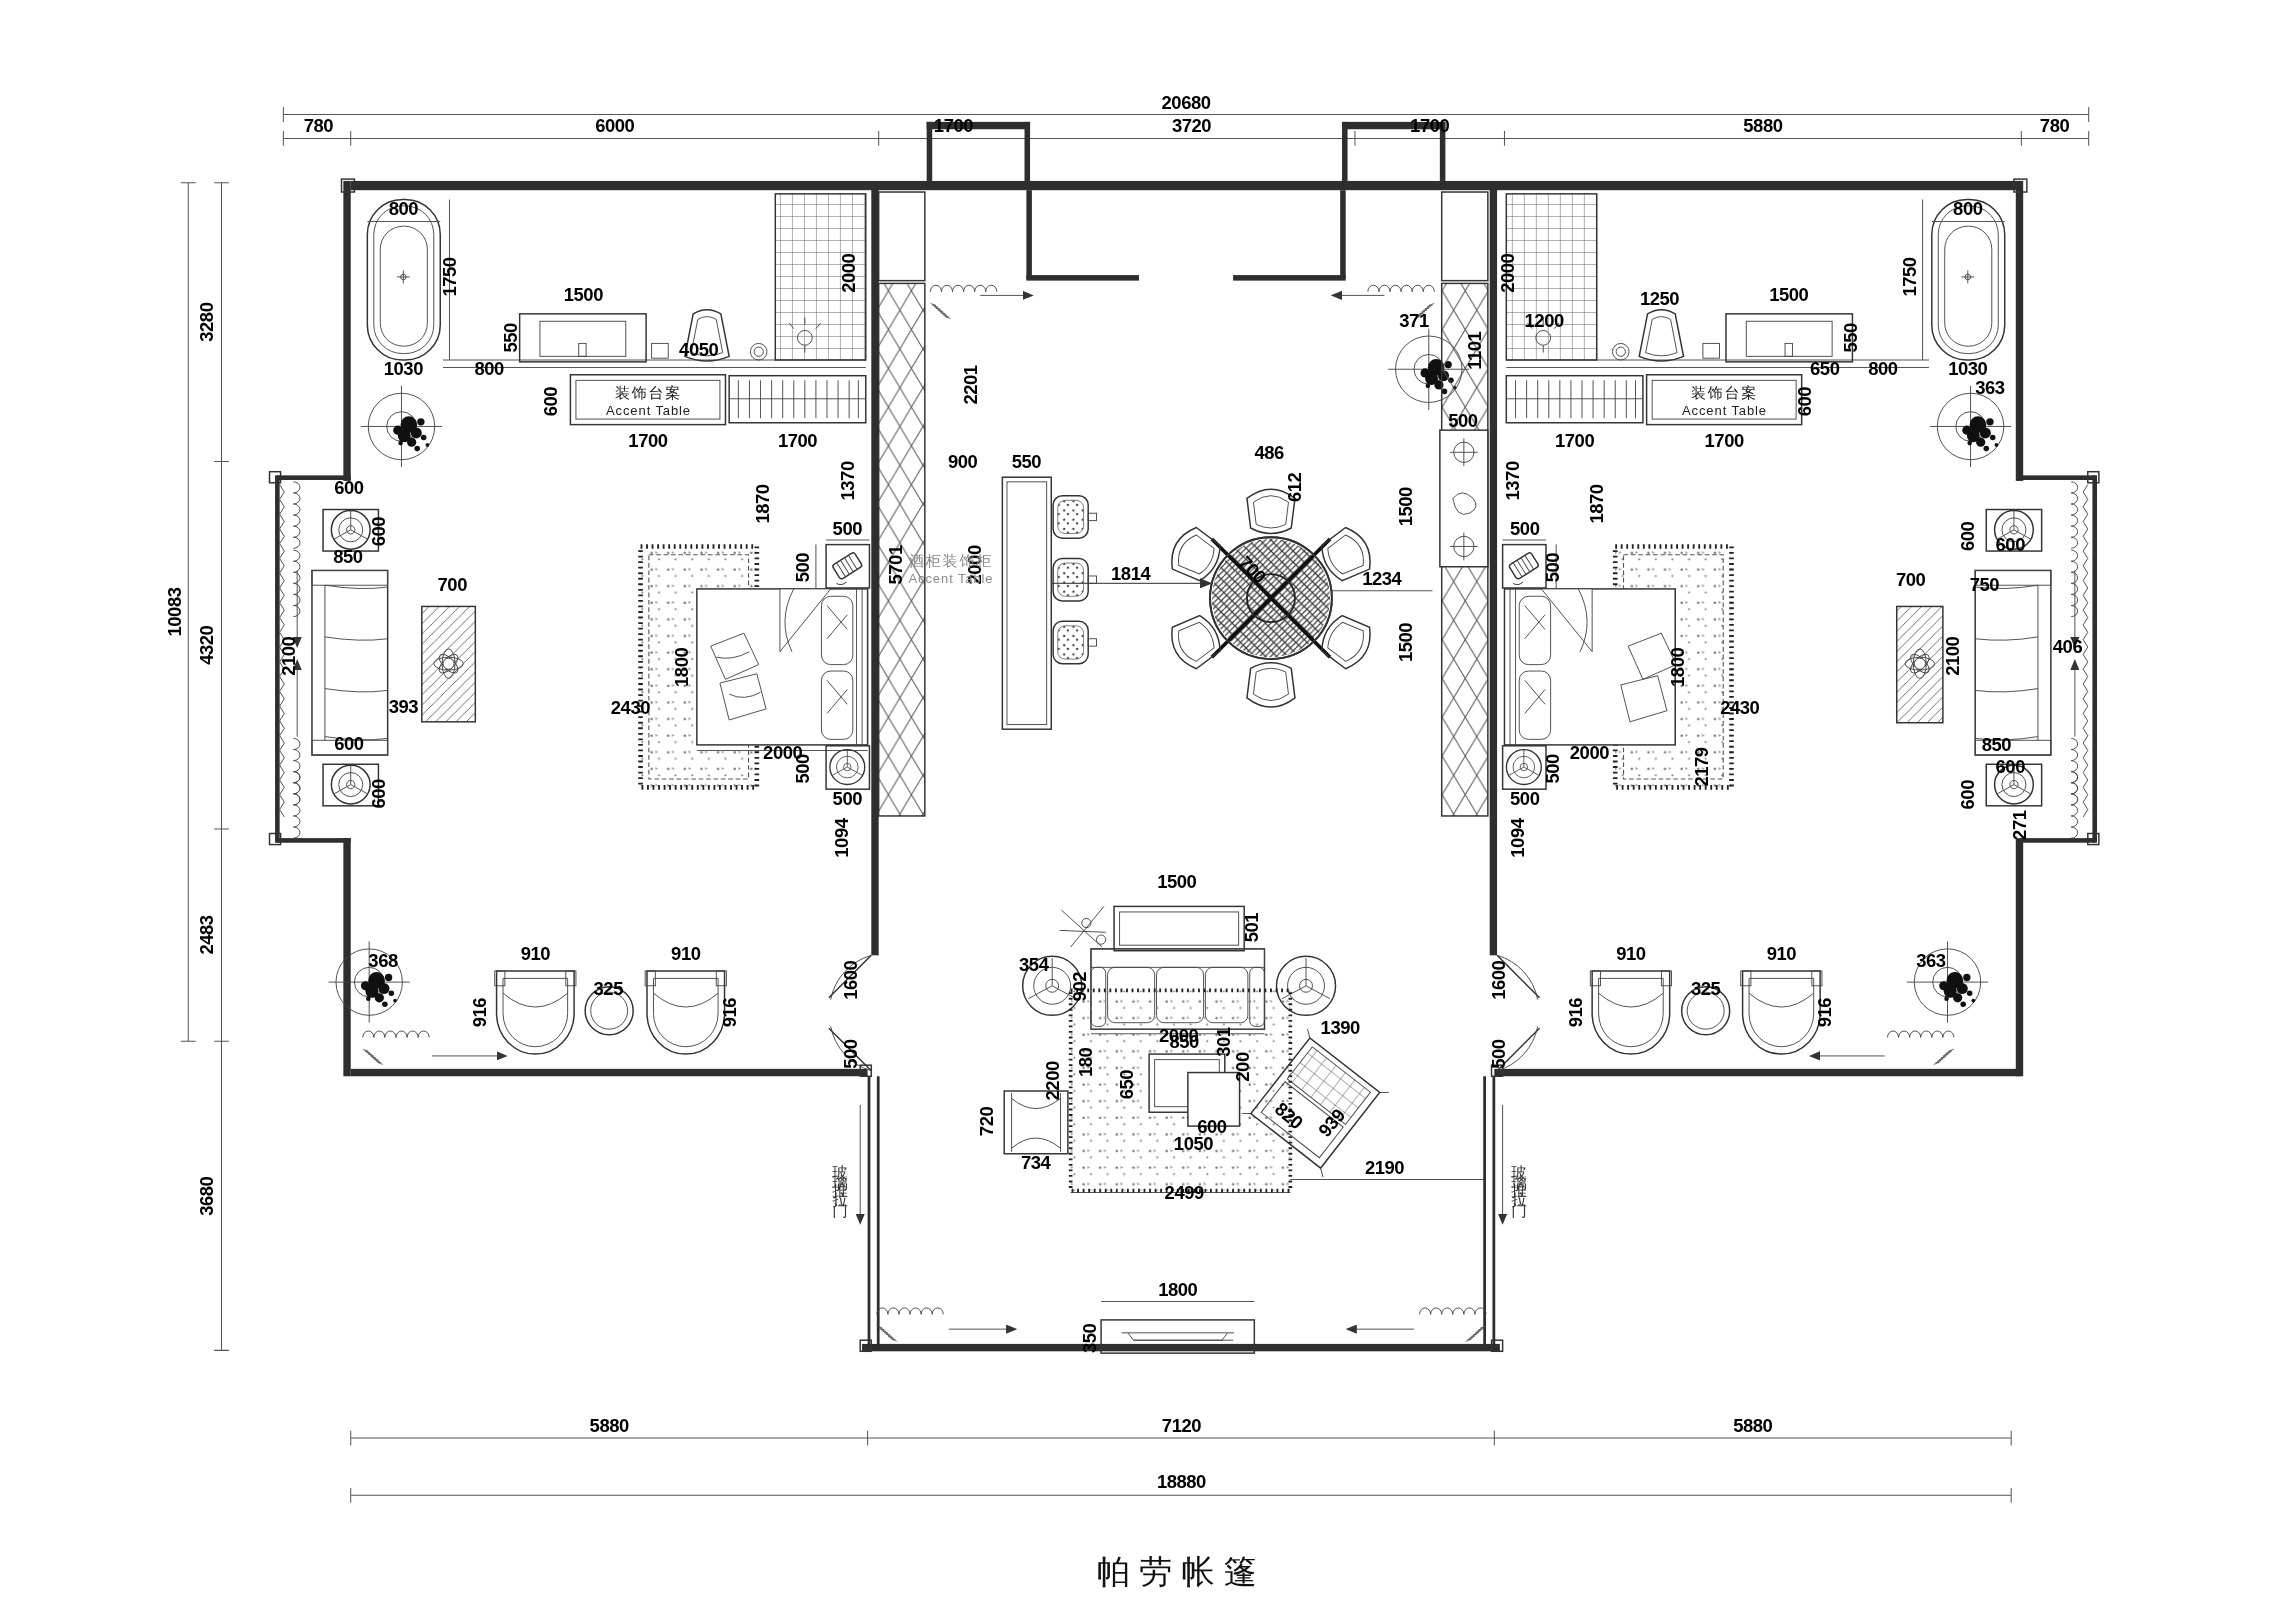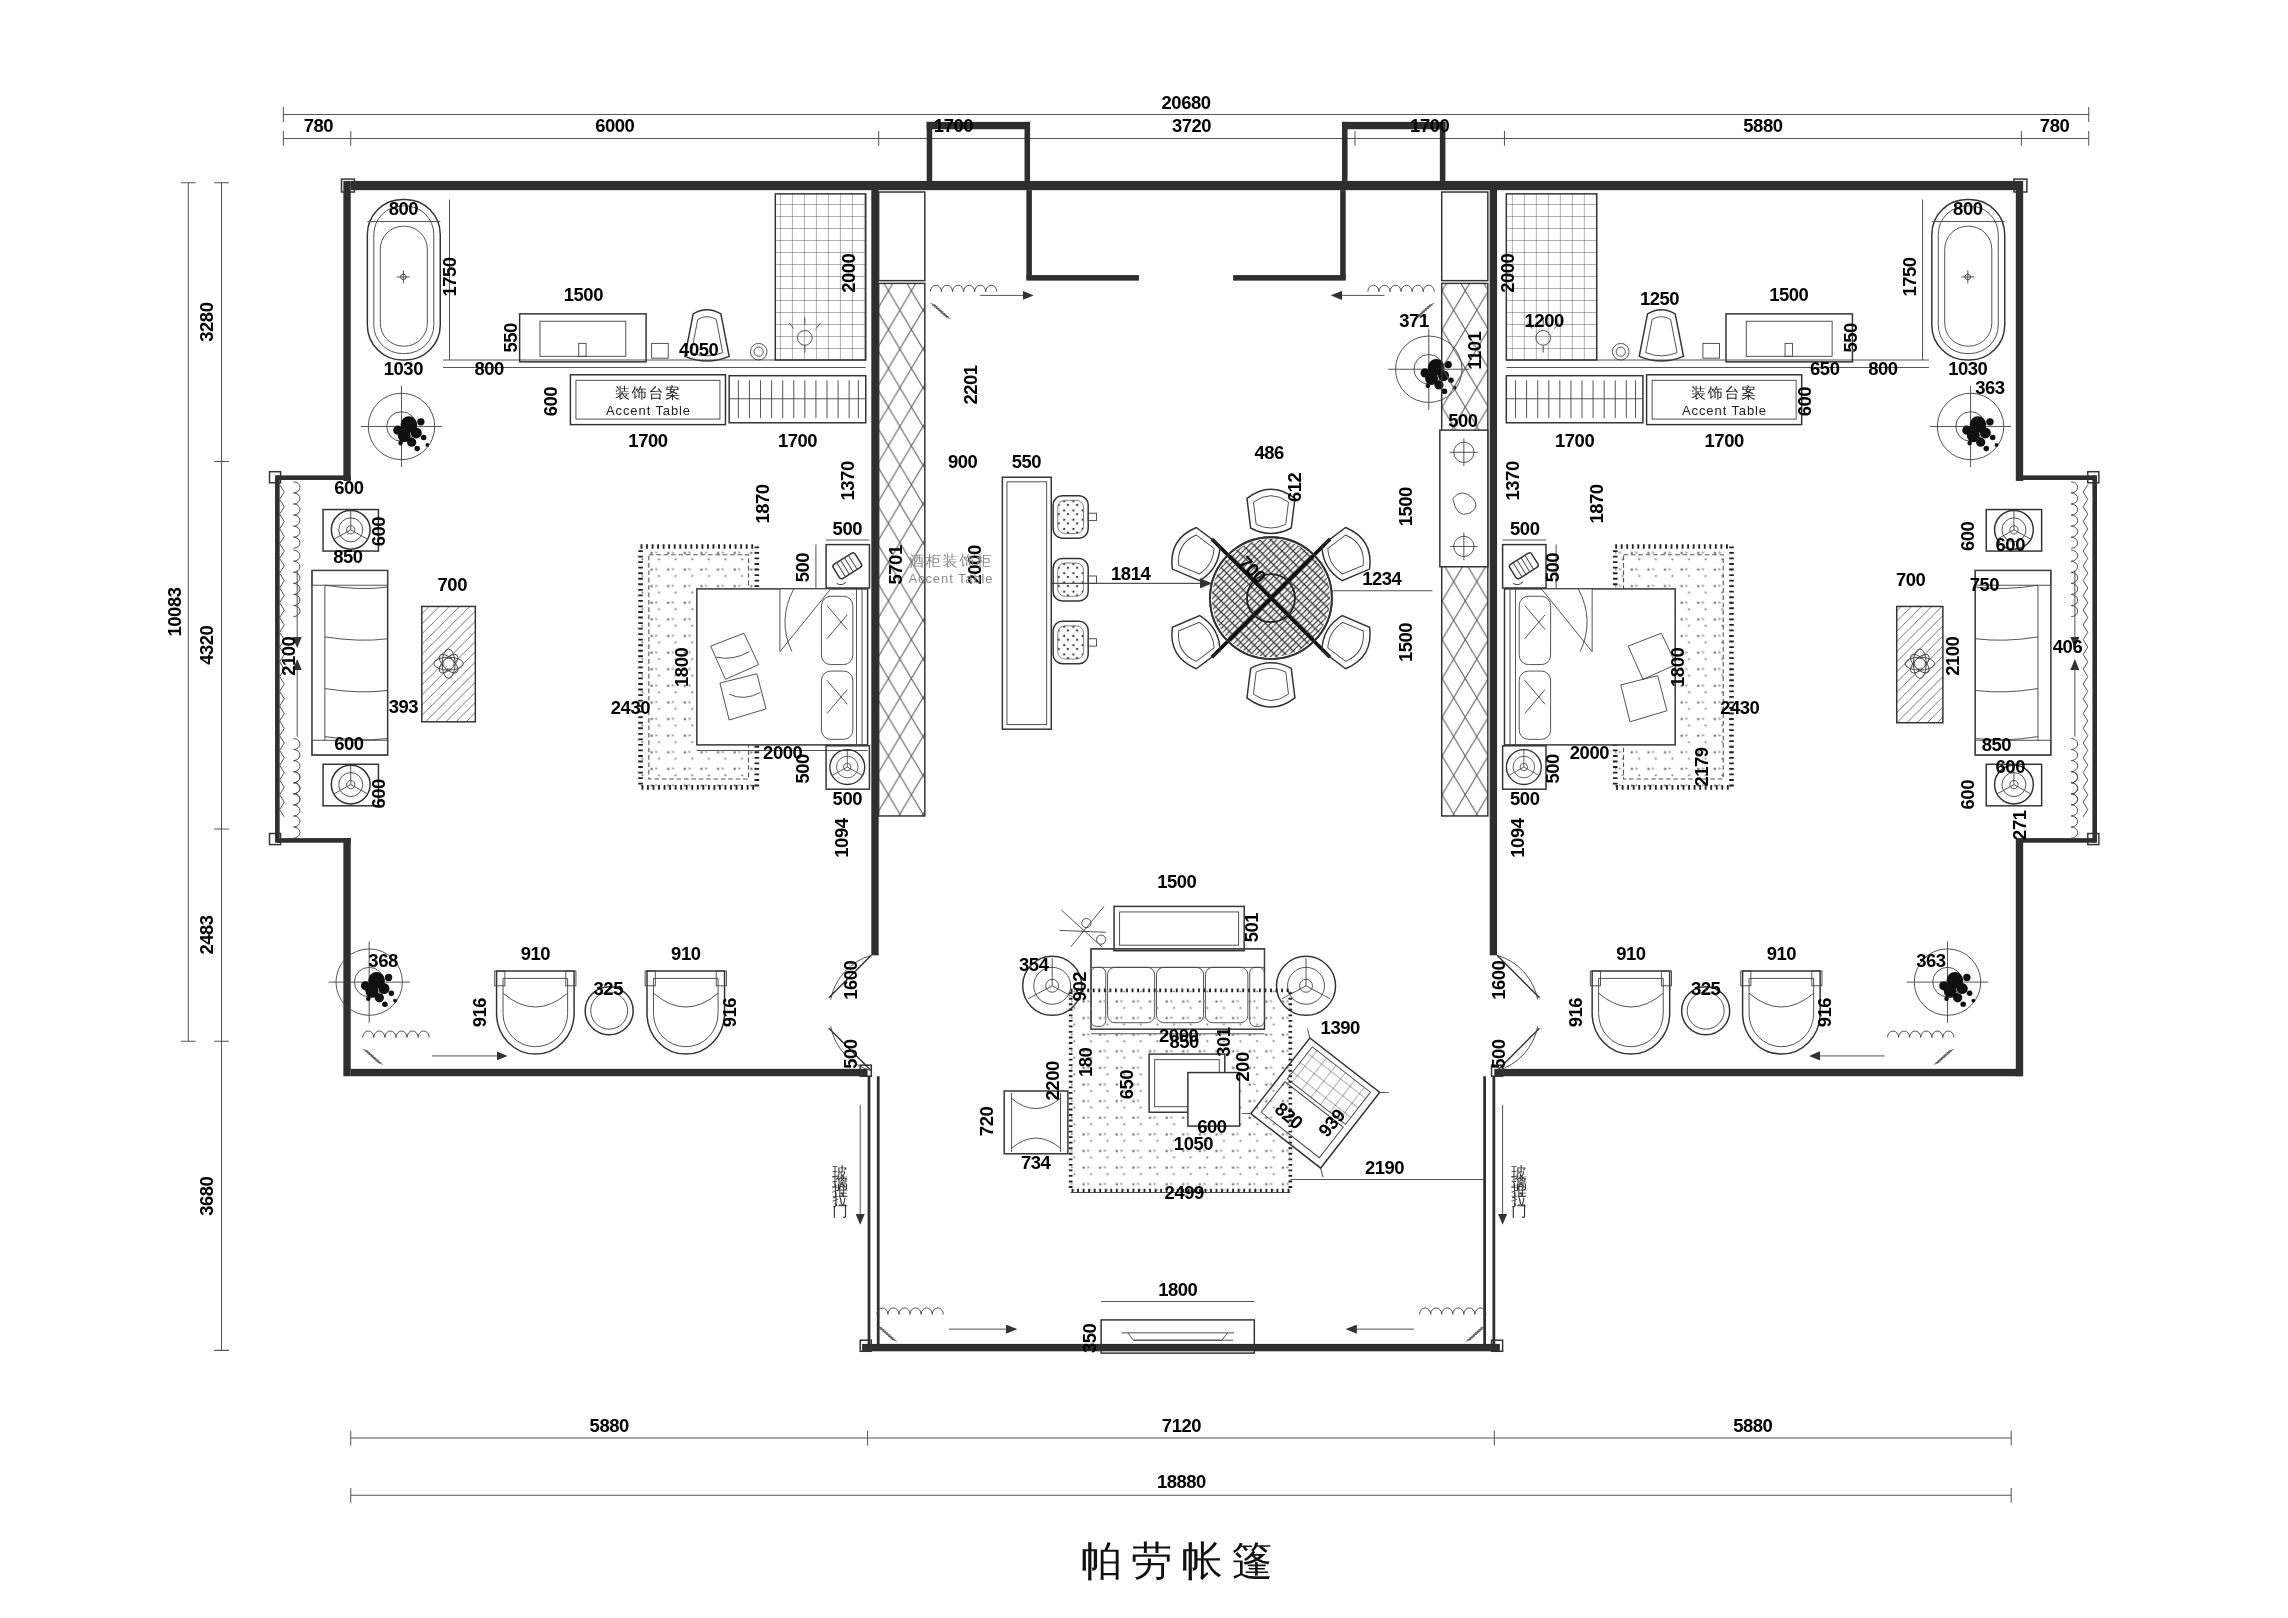--- a/index.html
+++ b/index.html
@@ -10,21 +10,21 @@
   .ln{fill:none;stroke:#333;stroke-width:1.6;}
   .tn{fill:none;stroke:#444;stroke-width:1;}
   .wl{fill:#2e2e2e;stroke:none;}
   .dl{stroke:#555;stroke-width:1.1;fill:none;}
   .blob{fill:#101010;stroke:none;}
   .ovl{position:absolute;text-align:center;color:#222;}
   .ovl .cn{font-size:15px;letter-spacing:1.8px;}
   .ovl .en{font-size:13px;letter-spacing:0.9px;}
   .wine{color:#8a8a8a;}
   .vert{writing-mode:vertical-rl;letter-spacing:9.2px;font-size:15.7px;color:#333;}
-  #title{font-size:41px;letter-spacing:9.2px;color:#111;}
+  #title{font-size:33px;letter-spacing:9.2px;color:#111;margin-top:16px;}
 </style>
 </head>
 <body>
 
 <div id="stage">
 <svg id="plan" width="2289" height="1619" viewBox="0 0 2480 1754" xmlns="http://www.w3.org/2000/svg">
   <defs>
     <marker id="ah" markerWidth="12" markerHeight="10" refX="10" refY="5" orient="auto">
       <path d="M0,0 L12,5 L0,10 z" fill="#333"></path>
     </marker>

